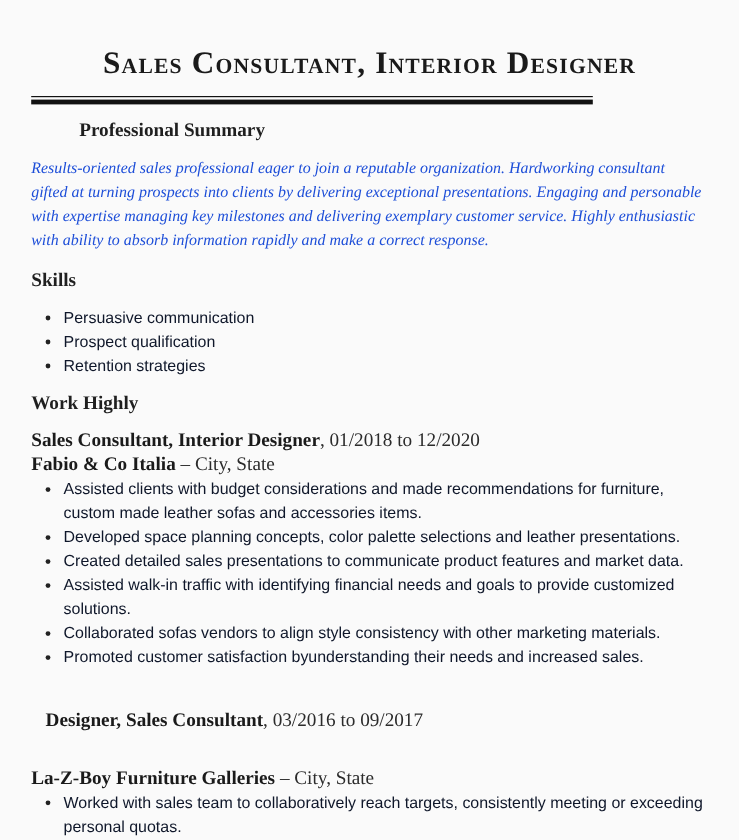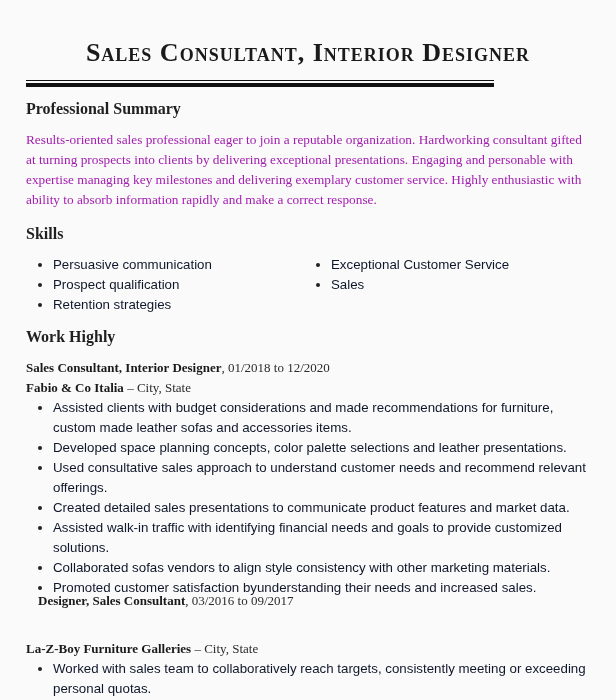--- a/index.html
+++ b/index.html
@@ -21,26 +21,26 @@
   .r1 { position:absolute; left:26px; top:80px; width:468px; height:1px; background:#111; }
   .r2 { position:absolute; left:26px; top:83px; width:468px; height:4px; background:#111; }
   .h2 {
     position: absolute; left: 26px;
     font-family: "Liberation Serif", "DejaVu Serif", serif;
     font-size: 16px; font-weight: bold; color: #1f1f1f;
   }
   .para {
     position: absolute; left: 26px; width: 560px;
     font-family: "Liberation Serif", "DejaVu Serif", serif;
-    font-size: 13.3px; line-height: 20px; color: #a21caf;
+    font-size: 13.3px; line-height: 20px; color: #1d4ed8; font-style: italic;
   }
   .jobline {
     position: absolute; left: 26px;
     font-family: "Liberation Serif", "DejaVu Serif", serif;
-    font-size: 13px; line-height: 20px; color: #2b2b2b;
+    font-size: 16px; line-height: 20px; color: #2b2b2b;
   }
   .jobline b { color: #1a1a1a; }
   ul.bul { position: absolute; left: 26px; margin: 0; padding: 0 0 0 27px; width: 540px; list-style: none; }
   ul.bul li {
     position: relative;
     font-family: Liberation Sans, sans-serif;
     font-size: 13.3px; line-height: 20px; color: #0f172a;
   }
   ul.bul li::before {
     content: ""; position: absolute; left: -15px; top: 8px;
@@ -48,46 +48,41 @@
   }
 </style>
 </head>
 <body>
 
 <div class="page">
   <div class="title">Sales Consultant, Interior Designer</div>
   <div class="r1"></div>
   <div class="r2"></div>
 
-  <div class="h2" style="top:100px;">Professional Summary</div>
+  <div class="h2" style="top:100px;margin-left:40px;">Professional Summary</div>
   <div class="para" style="top:130px;">Results-oriented sales professional eager to join a reputable organization. Hardworking consultant gifted at turning prospects into clients by delivering exceptional presentations. Engaging and personable with expertise managing key milestones and delivering exemplary customer service. Highly enthusiastic with ability to absorb information rapidly and make a correct response.</div>
 
   <div class="h2" style="top:225px;text-align:right;">Skills</div>
   <ul class="bul" style="top:255px; width:280px;">
     <li>Persuasive communication</li>
     <li>Prospect qualification</li>
     <li>Retention strategies</li>
-  </ul>
-  <ul class="bul" style="left:304px; top:255px; width:280px;">
-    <li>Exceptional Customer Service</li>
-    <li>Sales</li>
   </ul>
 
   <div class="h2" style="top:328px;">Work Highly</div>
 
   <div class="jobline" style="top:358px;">
     <b>Sales Consultant, Interior Designer</b><span>, 01/2018 to 12/2020</span>
   </div>
   <div class="jobline" style="top:378px;">
     <b>Fabio &amp; Co Italia</b><span> – City, State</span>
   </div>
   <ul class="bul" style="top:398px;">
     <li>Assisted clients with budget considerations and made recommendations for furniture, custom made leather sofas and accessories items.</li>
     <li>Developed space planning concepts, color palette selections and leather presentations.</li>
-    <li>Used consultative sales approach to understand customer needs and recommend relevant offerings.</li>
     <li>Created detailed sales presentations to communicate product features and market data.</li>
     <li>Assisted walk-in traffic with identifying financial needs and goals to provide customized solutions.</li>
     <li>Collaborated sofas vendors to align style consistency with other marketing materials.</li>
     <li>Promoted customer satisfaction byunderstanding their needs and increased sales.</li>
   </ul>
 
   <div class="jobline" style="top:591px;margin-left:12px;">
     <b>Designer, Sales Consultant</b><span>, 03/2016 to 09/2017</span>
   </div>
   <div class="jobline" style="top:639px;">

